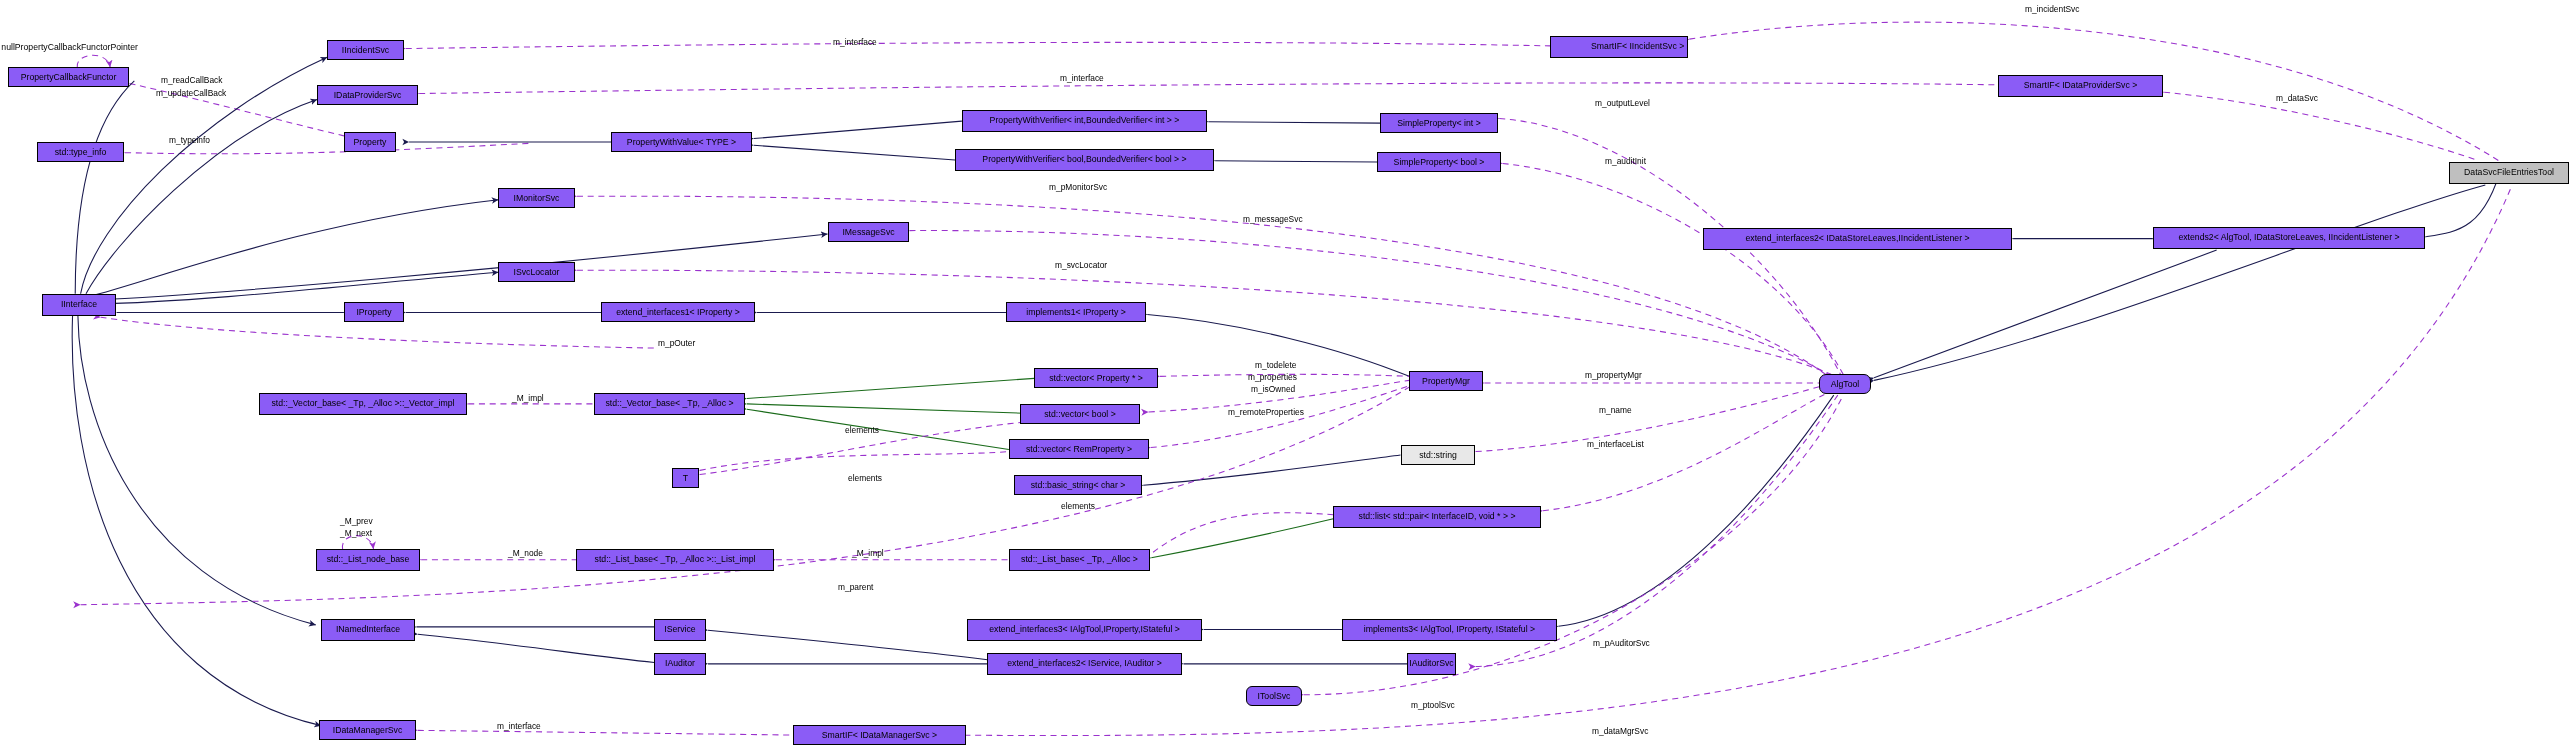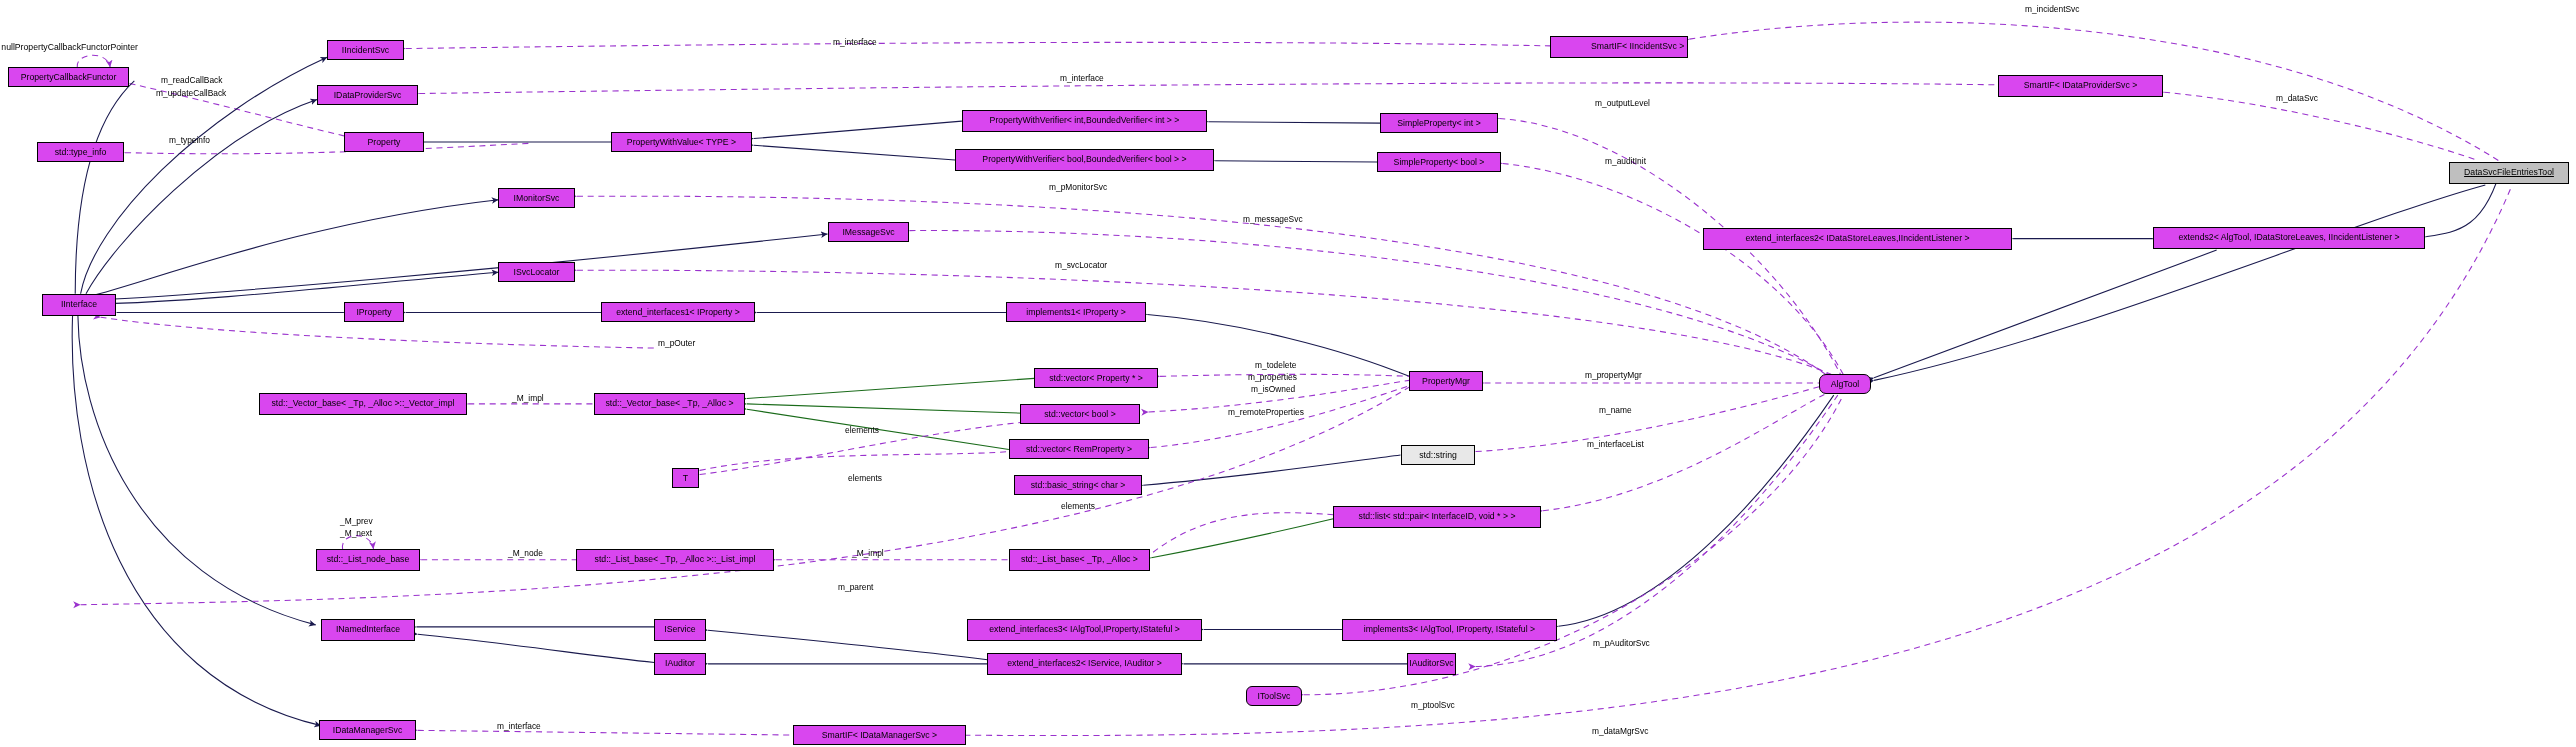--- a/index.html
+++ b/index.html
@@ -16,21 +16,21 @@
     position:absolute;
     left:0; top:0;
     width:2576px;
     height:748px;
     pointer-events:none;
   }
   .node{
     position:absolute;
     box-sizing:border-box;
     border:0.7px solid #000000;
-    background:#d946ef;
+    background:#8b5cf6;
     color:#000000;
     font-size:8.7px;
     line-height:1;
     display:flex;
     align-items:center;
     justify-content:center;
     white-space:nowrap;
     letter-spacing:0px;
     padding:0 2.7px;
     z-index:5;
@@ -192,37 +192,37 @@
     <path class="usage" d="M1404,1094 C2200,1100 3400,1090 3740,275" marker-start="url(#arrUsage)"></path>
 
   </svg>
 
   <div id="node-layer">
       <div class="node" style="left: 8px; top: 67px; width: 121px; height: 20px;">PropertyCallbackFunctor</div>
       <div class="node" style="left: 37px; top: 142px; width: 87px; height: 20px;">std::type_info</div>
       <div class="node" style="left: 42px; top: 294px; width: 74px; height: 21.5px;">IInterface</div>
       <div class="node" style="left: 327px; top: 40px; width: 77px; height: 20px;">IIncidentSvc</div>
       <div class="node" style="left: 317px; top: 85px; width: 101px; height: 20px;">IDataProviderSvc</div>
-      <div class="node" style="left: 344px; top: 132px; width: 80px; height: 20px;">Property</div>
+      <div class="node" style="left: 344px; top: 132px; width: 52px; height: 20px;">Property</div>
       <div class="node" style="left: 498px; top: 188px; width: 77px; height: 20px;">IMonitorSvc</div>
       <div class="node" style="left: 828px; top: 222px; width: 81px; height: 20px;">IMessageSvc</div>
       <div class="node" style="left: 498px; top: 262px; width: 77px; height: 20px;">ISvcLocator</div>
       <div class="node" style="left: 344px; top: 302px; width: 60px; height: 20px;">IProperty</div>
       <div class="node" style="left: 611px; top: 132px; width: 141px; height: 20px;">PropertyWithValue&lt; TYPE &gt;</div>
       <div class="node" style="left: 962px; top: 110px; width: 245px; height: 21.5px;">PropertyWithVerifier&lt; int,BoundedVerifier&lt; int &gt; &gt;</div>
       <div class="node" style="left: 955px; top: 149px; width: 259px; height: 21.5px;">PropertyWithVerifier&lt; bool,BoundedVerifier&lt; bool &gt; &gt;</div>
       <div class="node" style="left: 1380px; top: 113px; width: 118px; height: 20px;">SimpleProperty&lt; int &gt;</div>
       <div class="node" style="left: 1377px; top: 152px; width: 124px; height: 20px;">SimpleProperty&lt; bool &gt;</div>
       <div class="node" style="left: 601px; top: 302px; width: 154px; height: 20px;">extend_interfaces1&lt; IProperty &gt;</div>
       <div class="node" style="left: 1006px; top: 302px; width: 140px; height: 20px;">implements1&lt; IProperty &gt;</div>
       <div class="node" style="left: 1550px; top: 36px; width: 138px; height: 21.5px; padding-left: 40px;">SmartIF&lt; IIncidentSvc &gt;</div>
       <div class="node" style="left: 1998px; top: 75px; width: 165px; height: 21.5px;">SmartIF&lt; IDataProviderSvc &gt;</div>
       <div class="node" style="left: 1703px; top: 228px; width: 309px; height: 21.5px;">extend_interfaces2&lt; IDataStoreLeaves,IIncidentListener &gt;</div>
       <div class="node" style="left: 2153px; top: 227px; width: 272px; height: 21.5px;">extends2&lt; AlgTool, IDataStoreLeaves, IIncidentListener &gt;</div>
-      <div class="node root" style="left: 2449px; top: 162px; width: 120px; height: 21.5px; text-decoration: underline;">DataSvcFileEntriesTool</div>
+      <div class="node root" style="left: 2449px; top: 162px; width: 120px; height: 21.5px;">DataSvcFileEntriesTool</div>
       <div class="node" style="left: 1819px; top: 374px; width: 52px; height: 20px; border-radius: 7px;">AlgTool</div>
       <div class="node" style="left: 1409px; top: 371px; width: 74px; height: 20px;">PropertyMgr</div>
       <div class="node" style="left: 259px; top: 393px; width: 208px; height: 21.5px;">std::_Vector_base&lt; _Tp, _Alloc &gt;::_Vector_impl</div>
       <div class="node" style="left: 594px; top: 393px; width: 151px; height: 21.5px;">std::_Vector_base&lt; _Tp, _Alloc &gt;</div>
       <div class="node" style="left: 1034px; top: 368px; width: 124px; height: 20px;">std::vector&lt; Property * &gt;</div>
       <div class="node" style="left: 1020px; top: 404px; width: 120px; height: 20px;">std::vector&lt; bool &gt;</div>
       <div class="node" style="left: 1009px; top: 439px; width: 140px; height: 20px;">std::vector&lt; RemProperty &gt;</div>
       <div class="node" style="left: 1014px; top: 475px; width: 128px; height: 20px;">std::basic_string&lt; char &gt;</div>
       <div class="node shaded" style="left: 1401px; top: 445px; width: 74px; height: 20px;">std::string</div>
       <div class="node" style="left: 672px; top: 468px; width: 27px; height: 20px;">T</div>

